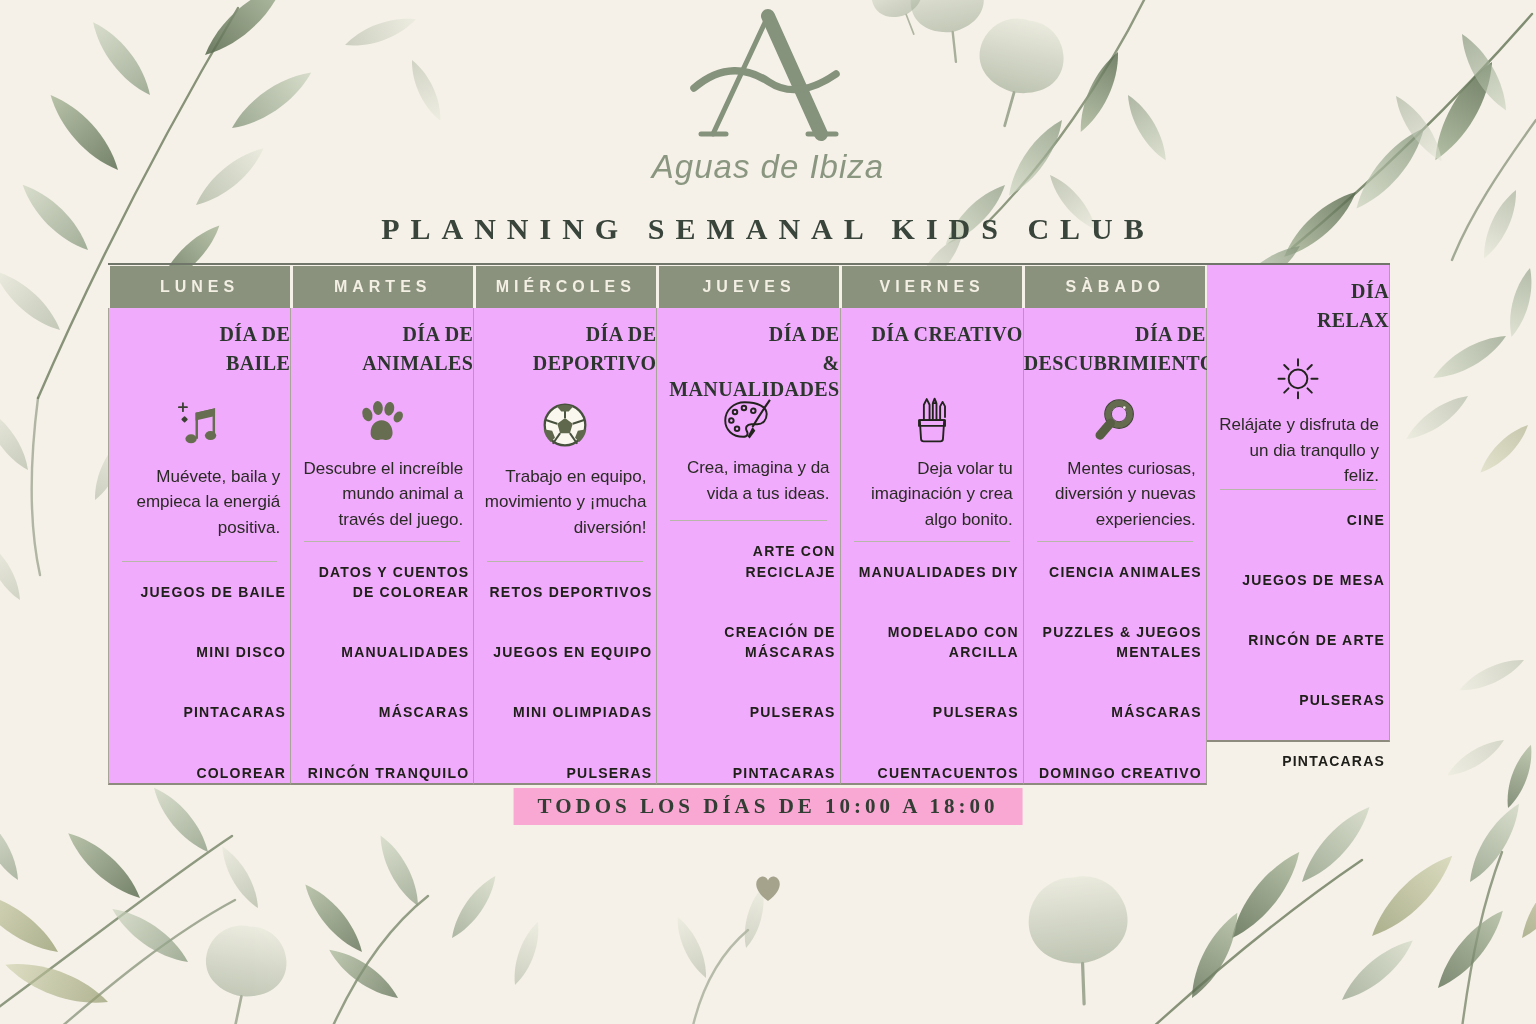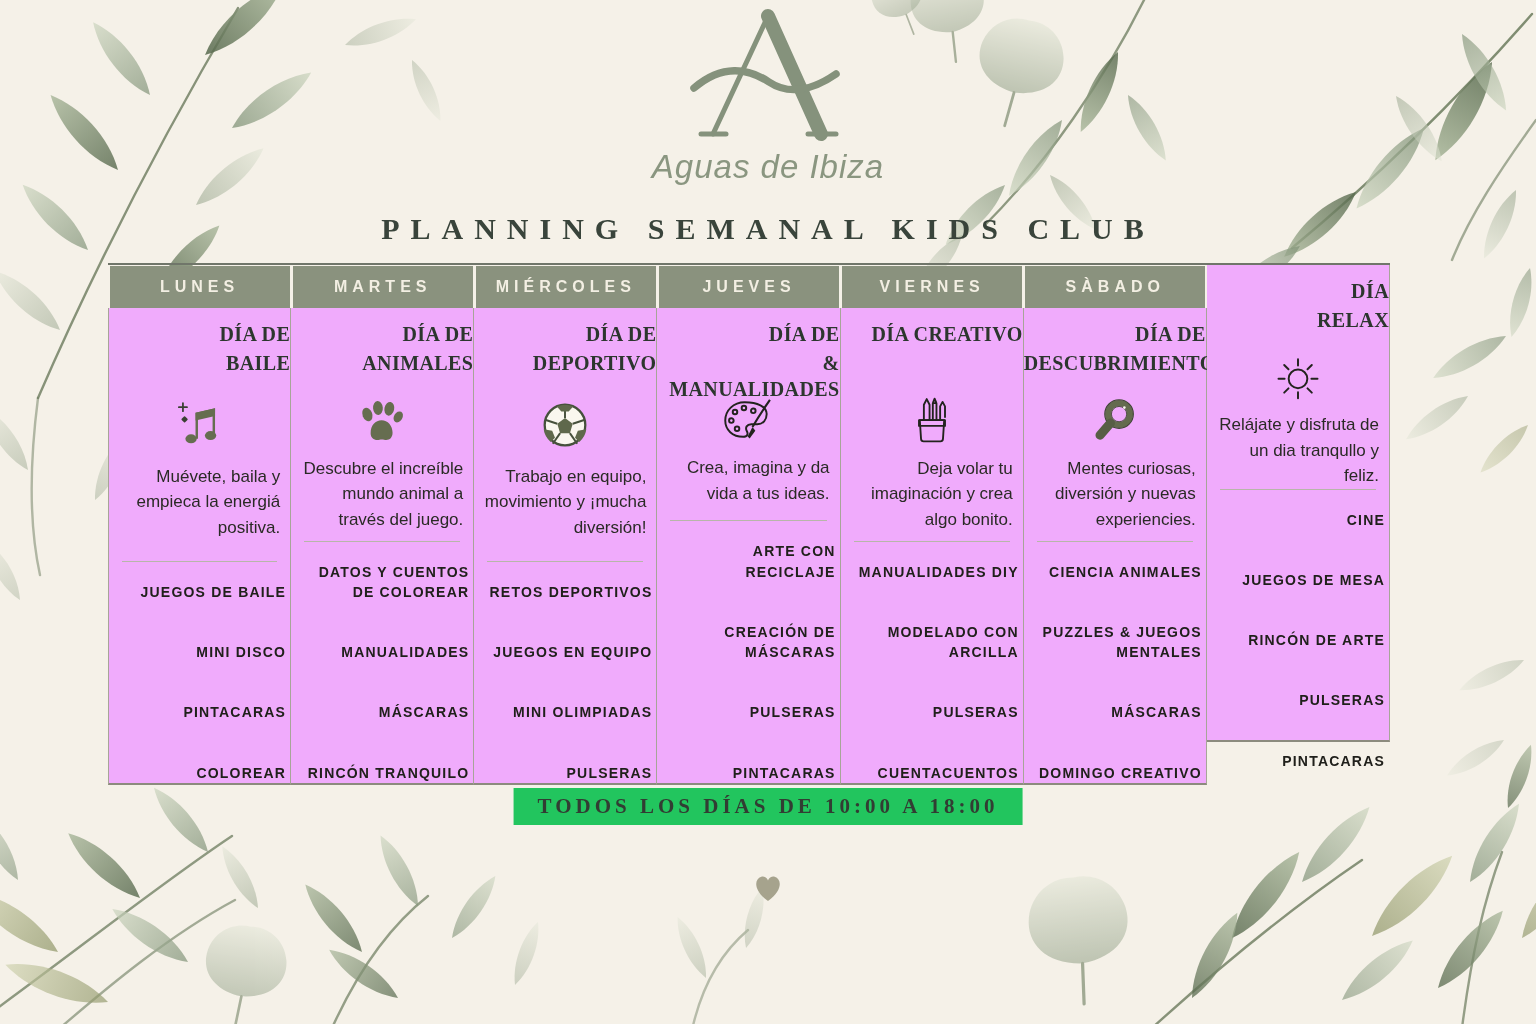--- a/index.html
+++ b/index.html
@@ -26,21 +26,21 @@
   .theme{min-height:74px;padding-top:13px;display:flex;flex-direction:column;gap:3px;
          font-family:"Liberation Serif",serif;font-weight:700;font-size:20px;color:#2c362e;
          letter-spacing:.4px;line-height:1.3;}
   .icon-wrap{height:62px;display:flex;align-items:center;justify-content:center;}
   .icon-wrap svg{height:52px;width:52px;}
   .desc{height:99px;padding:8px 10px 0;font-size:17px;line-height:1.5;color:#2a2a25;font-weight:500;}
   .divider{border-top:1px solid #b8b5a9;margin:0 13px;}
   .acts{list-style:none;margin:0;padding:20px 4px 0;display:flex;flex-direction:column;gap:40px;}
   .act{font-size:14px;font-weight:700;letter-spacing:1.2px;color:#20201b;line-height:1.45;}
 
-  .hours-banner{position:absolute;top:788px;left:50%;transform:translateX(-50%);background:#22c55e;
+  .hours-banner{position:absolute;top:788px;left:50%;transform:translateX(-50%);background:#f9a8d4;
          padding:6px 24px;font-family:"Liberation Serif",serif;font-size:21px;font-weight:600;
          letter-spacing:4px;color:#323d33;z-index:2;white-space:nowrap;}
   .note{position:absolute;top:846px;width:100%;text-align:center;font-size:19px;color:#2e2e28;
          font-weight:500;z-index:2;}
   .heart{position:absolute;top:870px;left:50%;transform:translateX(-50%);z-index:2;}
 </style>
 </head>
 <body>
 
 <div id="page">

